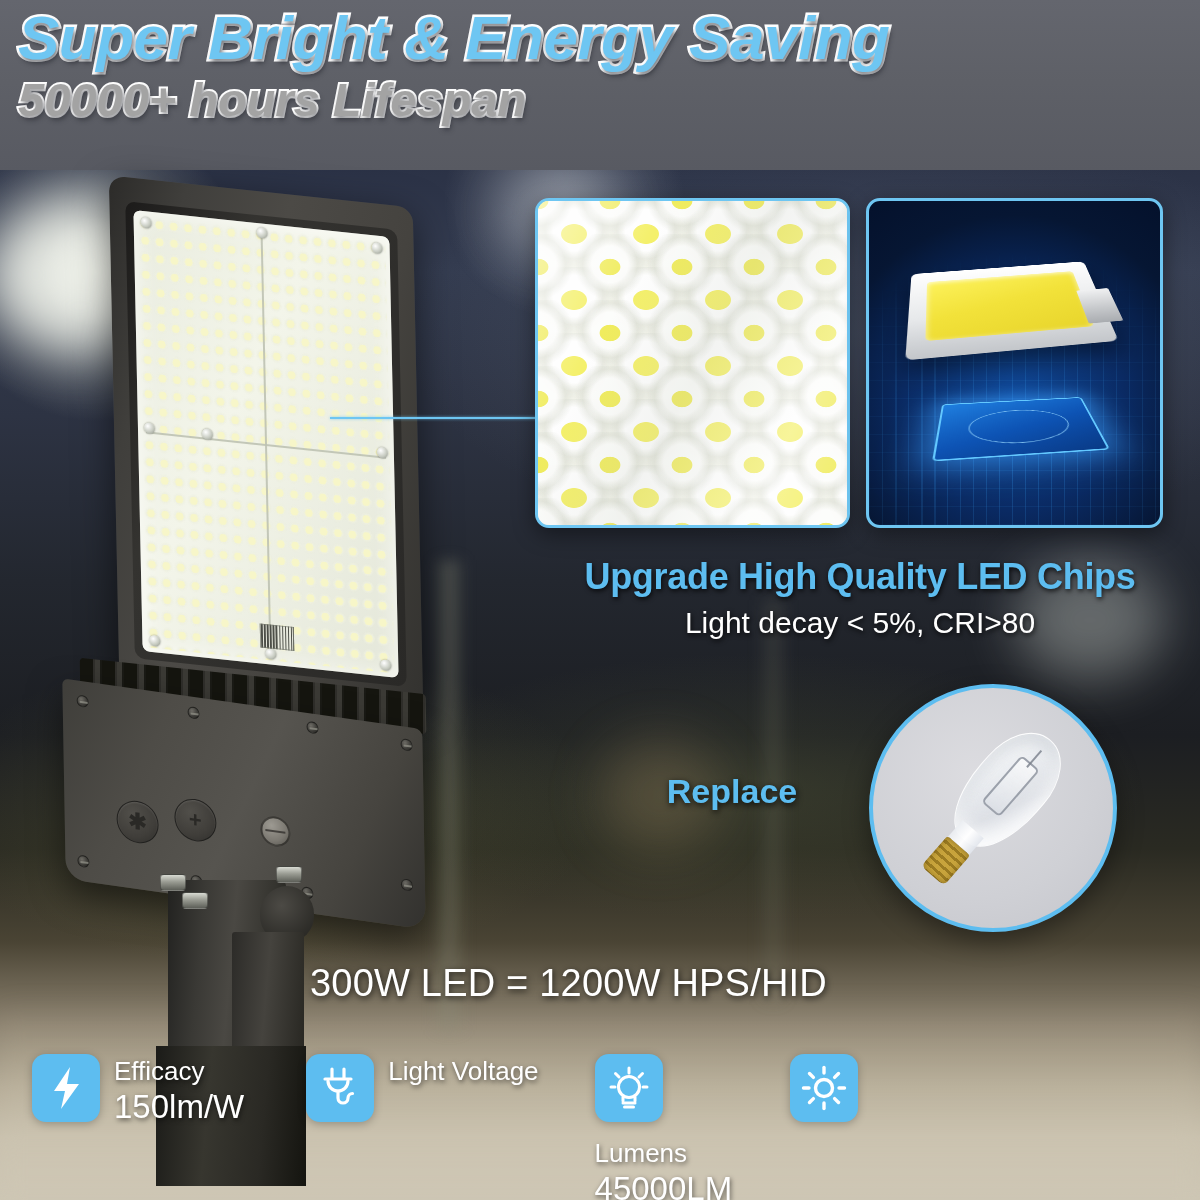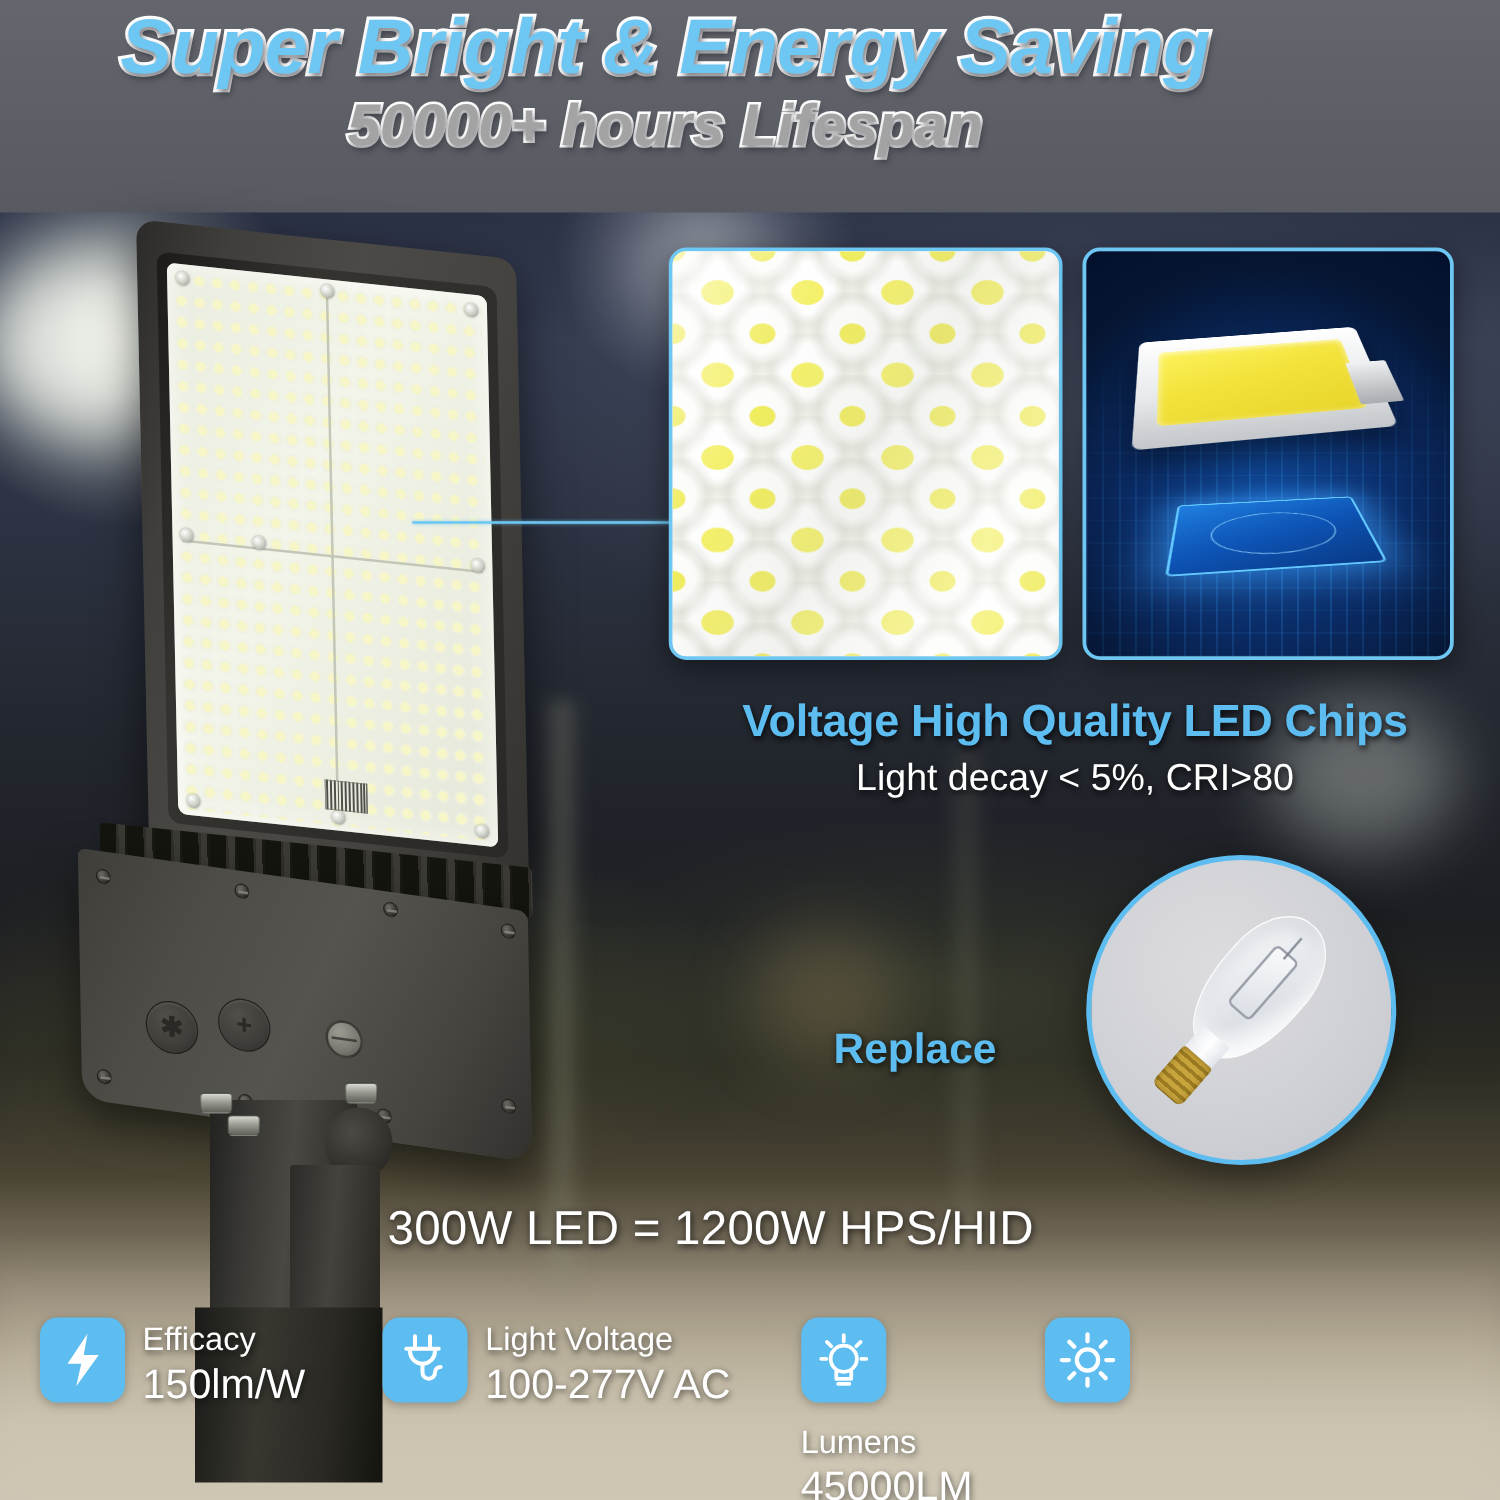--- a/index.html
+++ b/index.html
@@ -52,21 +52,21 @@
     background:linear-gradient(90deg,rgba(70,72,60,0),rgba(120,122,105,0.30),rgba(70,72,60,0));
     filter:blur(8px);
   }
   .bg-ground {
     position:absolute; left:0; top:1000px; width:1200px; height:200px;
     background:linear-gradient(180deg,rgba(160,150,128,0) 0%, rgba(186,176,152,0.35) 30%, rgba(205,197,178,0.55) 70%, rgba(208,200,182,0.6) 100%);
     filter:blur(12px);
   }
 
   
-  .headline-wrap { position:absolute; left:0; top:6px; width:1064px; text-align:center; }
+  .headline-wrap { position:absolute; left:18px; top:6px; width:1064px; text-align:left; }
   .headline {
     font-size:62px; font-weight:bold; font-style:italic;
     color:#6ec6f2; letter-spacing:-0.5px; line-height:1.02;
     -webkit-text-stroke:5px #ffffff; paint-order:stroke fill;
     text-shadow:2px 4px 5px rgba(25,28,35,0.55);
     font-family:"Liberation Sans", sans-serif;
   }
   .subhead {
     margin-top:6px;
     font-size:47px; font-weight:bold; font-style:italic;
@@ -314,21 +314,20 @@
     letter-spacing:-0.3px;
   }
   .chip-sub {
     margin-top:8px; font-size:30px; color:#ffffff;
     text-shadow:1px 2px 5px rgba(0,0,0,0.85);
   }
   #replace-label {
     position:absolute; left:622px; top:772px; width:220px; text-align:center;
     font-size:34px; font-weight:bold; color:#5dbdf0;
     text-shadow:1px 2px 6px rgba(0,0,0,0.85);
-    margin-top:48px;
   }
   #watt-compare {
     position:absolute; left:310px; top:962px; width:600px;
     font-size:38px; color:#ffffff; letter-spacing:0.2px;
     text-shadow:1px 2px 6px rgba(0,0,0,0.75);
   }
 
   
   #spec-bar {
     position:absolute; left:0; top:1054px; width:1200px; height:130px;
@@ -436,21 +435,21 @@
     <div class="pcb-traces"></div>
     <div class="pcb-die"></div>
     <div class="smd">
       <div class="smd-base"></div>
       <div class="smd-phos"></div>
       <div class="smd-pad"></div>
     </div>
   </div>
 
   <div id="chip-caption">
-    <div class="chip-title">Voltage High Quality LED Chips</div>
+    <div class="chip-title">Upgrade High Quality LED Chips</div>
     <div class="chip-sub">Light decay &lt; 5%, CRI&gt;80</div>
   </div>
 
   <div id="replace-label">Replace</div>
 
   <div id="bulb-circle">
     <div class="bulb">
       <div class="bulb-glass"></div>
       <div class="bulb-arc"></div>
       <div class="bulb-wire"></div>
@@ -482,21 +481,20 @@
             <path d="M14 4 V13"></path>
             <path d="M26 4 V13"></path>
             <path d="M7 14 H33"></path>
             <path d="M10 16 a10 10 0 0 0 20 0"></path>
             <path d="M20 26 V33 a5 5 0 0 0 10 0 a4.5 4.5 0 0 1 4.5 -4.5"></path>
           </g>
         </svg>
       </div>
       <div class="spec-text">
         <div class="spec-label">Light Voltage</div>
-        <div class="spec-value">100-277V AC</div>
       </div>
     </div>
 
     <div class="spec-item s3">
       <div class="spec-icon">
         <svg width="44" height="48" viewBox="0 0 44 48" aria-hidden="true">
           <g fill="none" stroke="#ffffff" stroke-width="3" stroke-linecap="round">
             <circle cx="22" cy="23" r="10.5"></circle>
             <path d="M16 33 V37"></path>
               <path d="M28 33 V37"></path>

